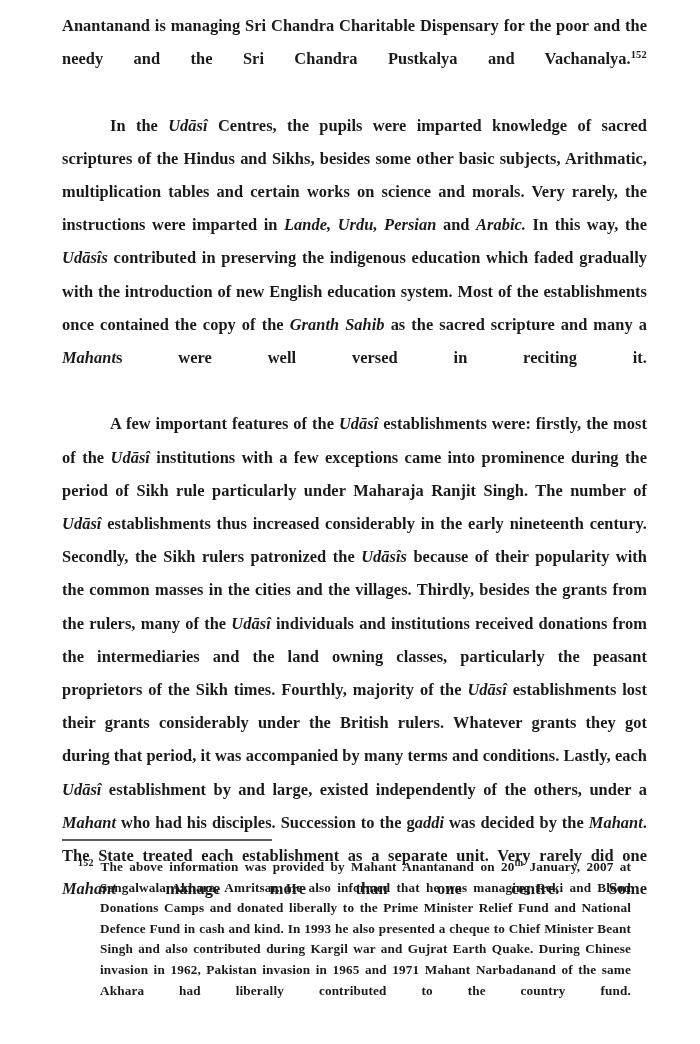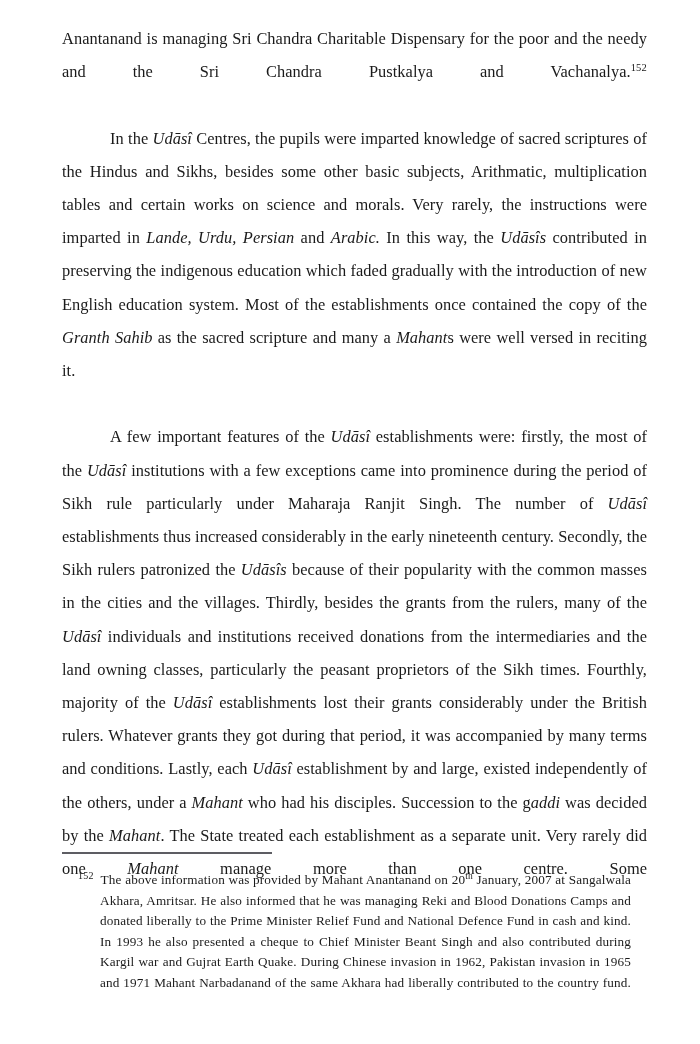--- a/index.html
+++ b/index.html
@@ -11,24 +11,25 @@
     width: 700px;
     height: 1044px;
     font-family: "Liberation Serif", "DejaVu Serif", serif;
     color: #1a1a1a;
     position: relative;
     overflow: hidden;
   }
   .page {
     position: absolute;
     left: 62px;
-    top: 16px;
+    top: 3px;
     width: 585px;
     height: 992px;
     box-sizing: border-box;
+    font-weight: bold;
   }
   .body-text {
     padding-top: 6px;
   }
   p.para {
     margin: 0 0 0 0;
     font-size: 16.4px;
     line-height: 33.2px;
     text-align: justify;
     text-justify: inter-word;

